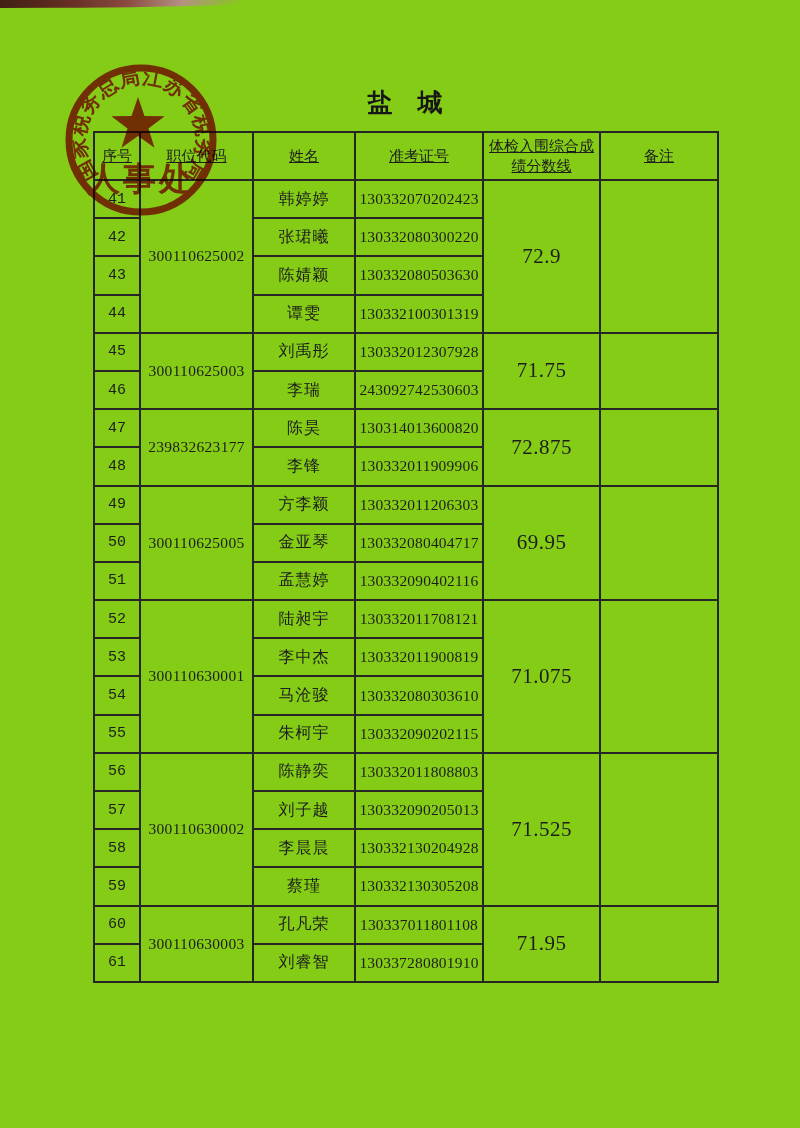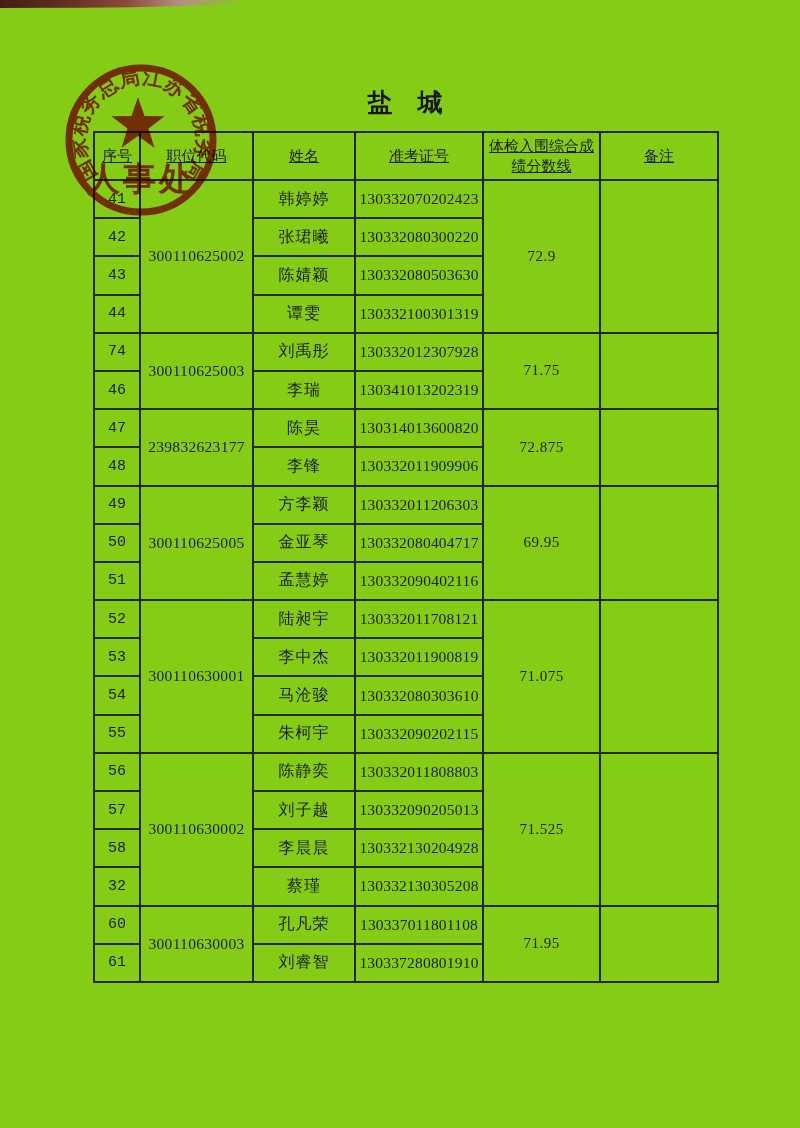--- a/index.html
+++ b/index.html
@@ -42,21 +42,21 @@
     font-weight:normal;
     overflow:hidden;
   }
   .score-table thead tr{height:48px;text-decoration:underline;}
   .score-table tbody tr{height:38.2px;}
   .score-table th{font-size:15px;line-height:1.35;}
   td.col-serial{font-size:15px;font-family:Liberation Mono, monospace;}
   td.col-code{font-size:15.5px;letter-spacing:.3px;margin-left:27px;}
   td.col-name{font-size:16px;letter-spacing:1px;margin-top:12px;}
   td.col-ticket{font-size:15.5px;letter-spacing:.2px;margin-top:43px;}
-  td.col-score{font-size:15px;letter-spacing:.5px;border-radius:27px;}
+  td.col-score{font-size:21px;letter-spacing:.5px;border-radius:27px;}
   td.col-remark{font-size:15px;}
   
   .stamp{
     position:absolute;
     left:62px;top:60px;
     width:160px;height:160px;
     mix-blend-mode:multiply;
     opacity:.92;
     pointer-events:none;
   }
@@ -107,31 +107,31 @@
           <td class="col-serial">43</td>
           <td class="col-name">陈婧颖</td>
           <td class="col-ticket">130332080503630</td>
         </tr>
         <tr>
           <td class="col-serial">44</td>
           <td class="col-name">谭雯</td>
           <td class="col-ticket">130332100301319</td>
         </tr>
         <tr>
-          <td class="col-serial">74</td>
+          <td class="col-serial">45</td>
           <td class="col-code" rowspan="2">300110625003</td>
           <td class="col-name">刘禹彤</td>
           <td class="col-ticket">130332012307928</td>
           <td class="col-score" rowspan="2">71.75</td>
           <td class="col-remark" rowspan="2"></td>
         </tr>
         <tr>
           <td class="col-serial">46</td>
           <td class="col-name">李瑞</td>
-          <td class="col-ticket">130341013202319</td>
+          <td class="col-ticket">243092742530603</td>
         </tr>
         <tr>
           <td class="col-serial">47</td>
           <td class="col-code" rowspan="2">239832623177</td>
           <td class="col-name">陈昊</td>
           <td class="col-ticket">130314013600820</td>
           <td class="col-score" rowspan="2">72.875</td>
           <td class="col-remark" rowspan="2"></td>
         </tr>
         <tr>
@@ -192,21 +192,21 @@
           <td class="col-serial">57</td>
           <td class="col-name">刘子越</td>
           <td class="col-ticket">130332090205013</td>
         </tr>
         <tr>
           <td class="col-serial">58</td>
           <td class="col-name">李晨晨</td>
           <td class="col-ticket">130332130204928</td>
         </tr>
         <tr>
-          <td class="col-serial">32</td>
+          <td class="col-serial">59</td>
           <td class="col-name">蔡瑾</td>
           <td class="col-ticket">130332130305208</td>
         </tr>
         <tr>
           <td class="col-serial">60</td>
           <td class="col-code" rowspan="2">300110630003</td>
           <td class="col-name">孔凡荣</td>
           <td class="col-ticket">130337011801108</td>
           <td class="col-score" rowspan="2">71.95</td>
           <td class="col-remark" rowspan="2"></td>

